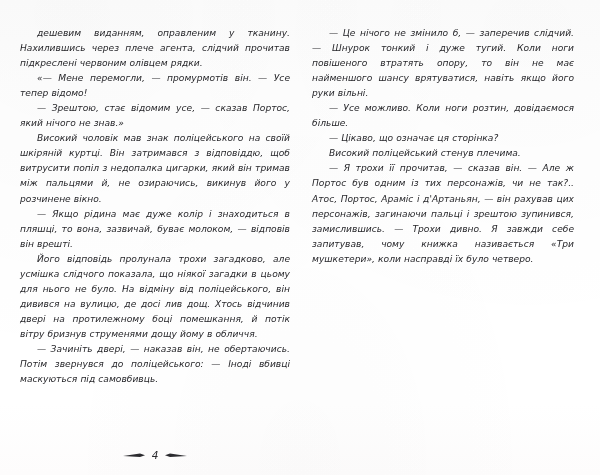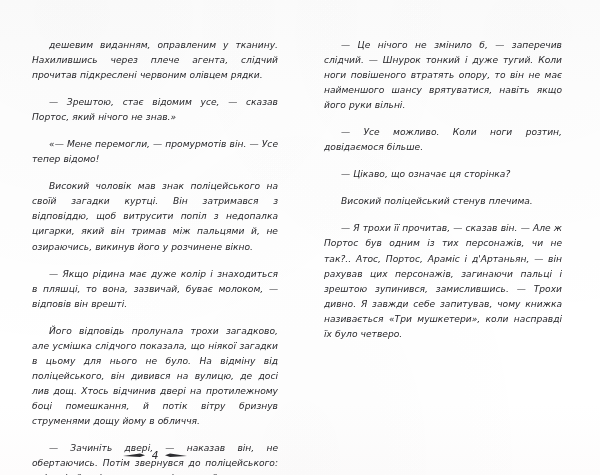--- a/index.html
+++ b/index.html
@@ -36,21 +36,21 @@
     color: #26262a;
     text-align: justify;
     text-justify: inter-word;
     letter-spacing: 0.02px;
     word-spacing: 0.2px;
   }
   #col-left  { left: 20px;  width: 270px; }
   #col-right { left: 312px; width: 262px; }
 
   .para {
-    margin: 12px;
+    margin: 0;
     text-indent: 17px;
     text-align: justify;
     hyphens: manual;
   }
 
   .pagenum-wrap {
     position: absolute;
     left: 20px;
     width: 270px;
     top: 450px;
@@ -72,23 +72,23 @@
   }
   .orn svg { display: block; }
 </style>
 </head>
 <body>
 
 <div id="page">
 
   <div class="column" id="col-left">
     <p class="para">дешевим виданням, оправленим у тканину. Нахилившись через плече агента, слідчий прочитав підкреслені червоним олівцем рядки.</p>
+    <p class="para">«— Мене перемогли, — промурмотів він. — Усе тепер відомо!</p>
     <p class="para">— Зрештою, стає відомим усе, — сказав Портос, який нічого не знав.»</p>
-    <p class="para">«— Мене перемогли, — промурмотів він. — Усе тепер відомо!</p>
-    <p class="para">Високий чоловік мав знак поліцейського на своїй загадки куртці. Він затримався з відповіддю, щоб витрусити попіл з недопалка цигарки, який він тримав між пальцями й, не озираючись, викинув його у розчинене вікно.</p>
+    <p class="para">Високий чоловік мав знак поліцейського на своїй шкіряній куртці. Він затримався з відповіддю, щоб витрусити попіл з недопалка цигарки, який він тримав між пальцями й, не озираючись, викинув його у розчинене вікно.</p>
     <p class="para">— Якщо рідина має дуже колір і знаходиться в пляшці, то вона, зазвичай, буває молоком, — відповів він врешті.</p>
     <p class="para">Його відповідь пролунала трохи загадково, але усмішка слідчого показала, що ніякої загадки в цьому для нього не було. На відміну від поліцейського, він дивився на вулицю, де досі лив дощ. Хтось відчинив двері на протилежному боці помешкання, й потік вітру бризнув струменями дощу йому в обличчя.</p>
     <p class="para">— Зачиніть двері, — наказав він, не обертаючись. Потім звернувся до поліцейського: — Іноді вбивці маскуються під самовбивць.</p>
 
   </div>
 
   <div class="column" id="col-right">
     <p class="para">— Це нічого не змінило б, — заперечив слідчий. — Шнурок тонкий і дуже тугий. Коли ноги повішеного втратять опору, то він не має найменшого шансу врятуватися, навіть якщо його руки вільні.</p>
     <p class="para">— Усе можливо. Коли ноги розтин, довідаємося більше.</p>
     <p class="para">— Цікаво, що означає ця сторінка?</p>

